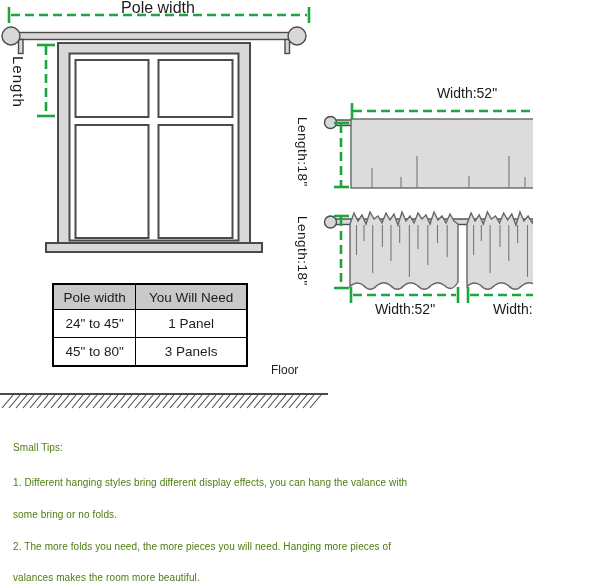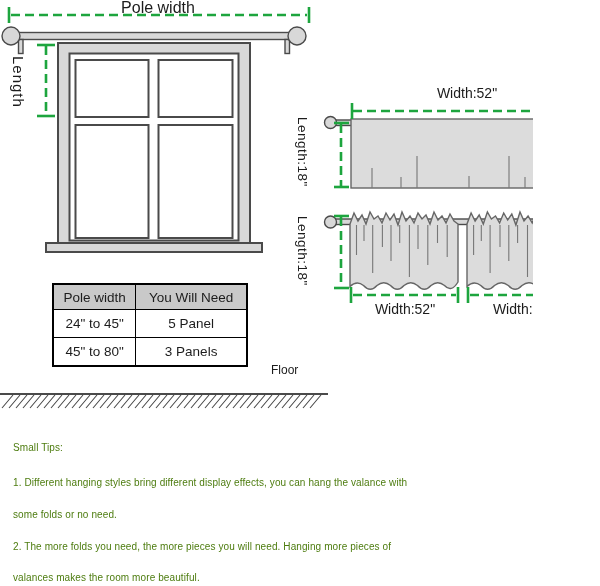--- a/index.html
+++ b/index.html
@@ -144,27 +144,27 @@
   <table id="size-table">
     <thead>
       <tr>
         <th>Pole width</th>
         <th>You Will Need</th>
       </tr>
     </thead>
     <tbody>
       <tr>
         <td>24" to 45"</td>
-        <td>5 Panel</td>
+        <td>1 Panel</td>
       </tr>
       <tr>
         <td>45" to 80"</td>
         <td>3 Panels</td>
       </tr>
     </tbody>
   </table>
 
   <div class="tip" style="top:442px;">Small Tips:</div>
   <div class="tip" style="top:477px;">1. Different hanging styles bring different display effects, you can hang the valance with</div>
-  <div class="tip" style="top:509px;">some folds or no need.</div>
+  <div class="tip" style="top:509px;">some bring or no folds.</div>
   <div class="tip" style="top:541px;">2. The more folds you need, the more pieces you will need. Hanging more pieces of</div>
   <div class="tip" style="top:572px;">valances makes the room more beautiful.</div>
 </div>
 
 </body></html>

